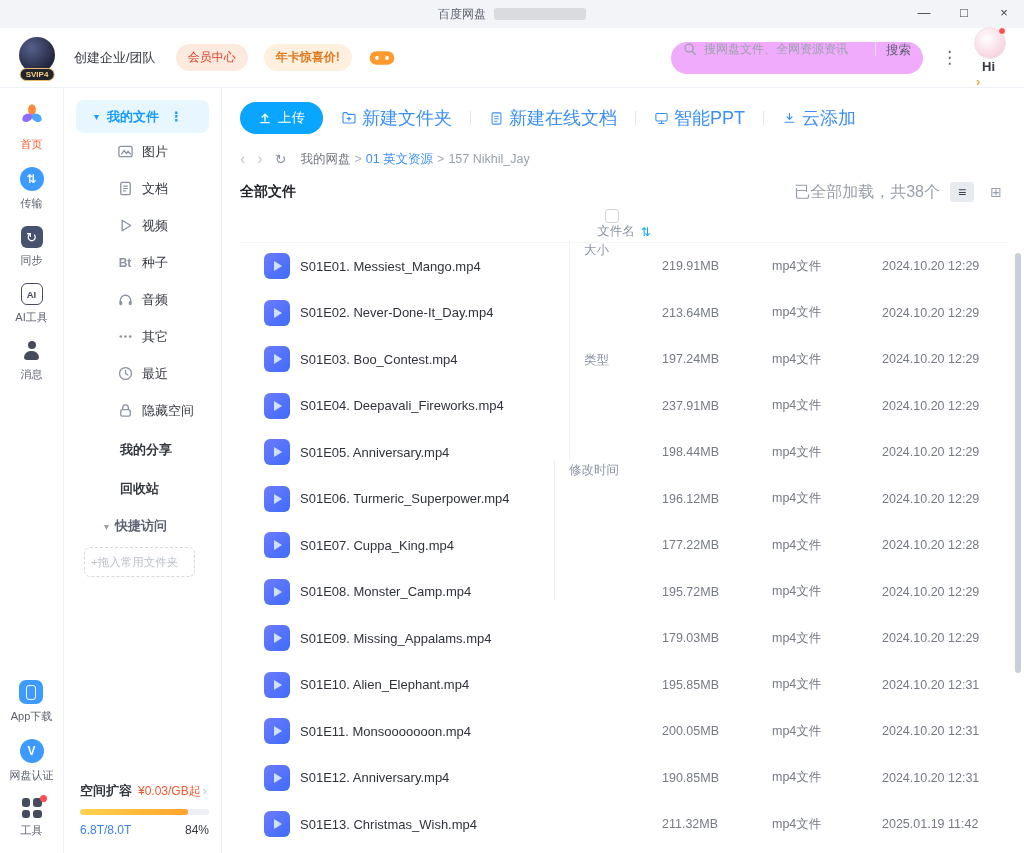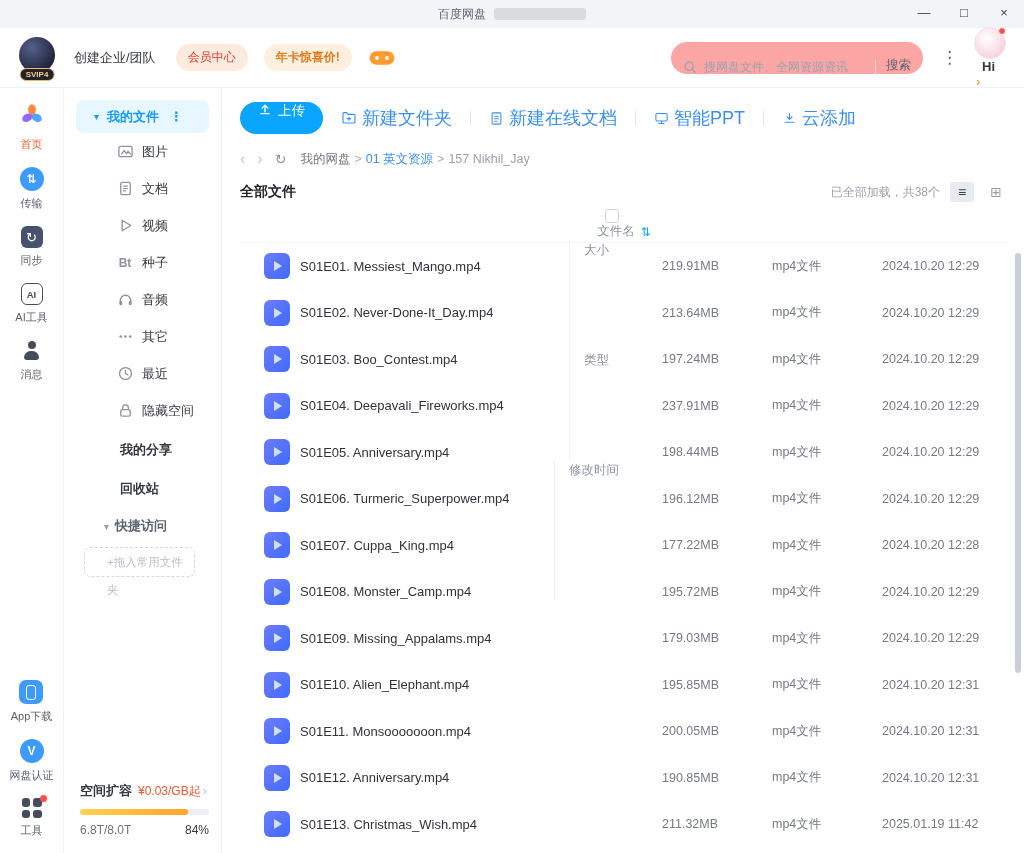--- a/index.html
+++ b/index.html
@@ -25,22 +25,22 @@
                  background:radial-gradient(circle at 35% 30%, #55608c, #23263e 70%); }
   .logo-badge { position:absolute; left:50%; transform:translateX(-50%); bottom:0;
                 background:#23242b; color:#f6cf85; font-size:8px; font-weight:bold;
                 padding:1px 5px; border-radius:8px; border:1px solid #e8bd6a; white-space:nowrap; }
   .nav-text { font-size:13px; color:#34383f; margin-right:20px; cursor:pointer; }
   .pill { font-size:12px; padding:5px 12px; border-radius:14px; margin-right:16px; cursor:pointer; }
   .pill-red { background:#fdeade; color:#d9422a; font-weight:normal; }
   .pill-orange { background:#fdf0de; color:#e07a1f; font-weight:bold; }
   .gamepad { display:flex; align-items:center; cursor:pointer; }
   .header-right { margin-left:auto; display:flex; align-items:center; }
-  .searchbox { width:252px; height:32px; background:#fca5a5; border-radius:16px;
-               display:flex; align-items:flex-end; padding:0 12px; }
+  .searchbox { width:252px; height:32px; background:#f0abfc; border-radius:16px;
+               display:flex; align-items:flex-start; padding:0 12px; }
   .searchbox input { border:none; outline:none; background:transparent; flex:1;
                      font-size:12px; color:#333; min-width:0;
                      font-family:"Liberation Sans","DejaVu Sans",sans-serif; }
   .searchbox input::placeholder { color:#9aa3ad; }
   .search-div { width:1px; height:14px; background:#dde1e6; margin:0 10px; }
   .search-btn { font-size:12.5px; color:#5d6370; cursor:pointer; white-space:nowrap; }
   .kebab { font-size:17px; color:#5d6370; margin:0 16px 0 18px; cursor:pointer; }
   .user-wrap { display:flex; align-items:flex-start; cursor:pointer; position:relative;flex-direction:column; }
   .avatar { width:32px; height:32px; border-radius:50%; background:radial-gradient(circle at 40% 35%, #ffffff, #f7d3de 75%);
             border:1px solid #f0e2e7; }
@@ -91,53 +91,53 @@
   .cat { height:37px; display:flex; align-items:center; padding-left:52px; cursor:pointer; color:#34383f; }
   .cat .cicon { width:18px; height:18px; margin-right:8px; display:flex; align-items:center;
                 justify-content:center; color:#8b93a3; flex:0 0 18px; }
   .bt-txt { font-size:12px; font-weight:bold; color:#8b93a3; }
   .section-link { height:37px; display:flex; align-items:center; padding-left:56px; color:#34383f;
                   font-weight:bold; cursor:pointer; margin-top:2px; }
   .quick { height:34px; display:flex; align-items:center; padding-left:40px; color:#5c6270;
            cursor:pointer; margin-top:2px; font-weight:bold; }
   .quick .caret { font-size:10px; color:#9aa0ab; margin-right:6px; }
   .drop-box { margin:4px 26px 0 20px; border:1px dashed #d4d9e0; border-radius:6px; height:30px;
-              line-height:28px; color:#b9bfc9; font-size:11.5px; padding-left:22px; cursor:pointer; }
+              line-height:28px; color:#b9bfc9; font-size:11.5px; padding-left:6px; cursor:pointer; }
   .storage { position:absolute; left:16px; right:12px; bottom:16px; }
   .storage-row1 { display:flex; align-items:center; }
   .expand-label { font-size:13px; font-weight:bold; color:#34383f; }
   .expand-price { font-size:12px; color:#f5562e; margin-left:6px; }
   .expand-arrow { font-size:12px; color:#c3c9d2; margin-left:2px; }
   .bar { height:6px; border-radius:3px; background:#eceff3; margin:9px 0 8px; overflow:hidden; }
   .bar-fill { height:100%; border-radius:3px; background:linear-gradient(90deg,#ffd34e,#ffa32b); }
   .storage-row2 { display:flex; align-items:center; justify-content:space-between; }
-  .usage { font-size:12px; color:#737373; }
+  .usage { font-size:12px; color:#3b82f6; }
   .percent { font-size:12px; color:#34383f; }
 
   
   .main { flex:1; position:relative; background:#fff; min-width:0; }
   .toolbar { height:34px; margin:13px 16px 0 18px; display:flex; align-items:center; }
   .upload-btn { height:32px; border:none; background:#0aa5ff; color:#fff; border-radius:16px;
-                padding:0 18px; font-size:13.5px; display:flex; align-items:flex-start; gap:6px;
+                padding:0 18px; font-size:13.5px; display:flex; align-items:center; gap:6px;
                 cursor:pointer; font-family:inherit; }
   .tool-link { display:flex; align-items:center; gap:5px; color:#3a8ff6; font-size:18px;
                margin-left:18px; cursor:pointer; white-space:nowrap; }
   .vdiv { width:1px; height:14px; background:#dfe5ec; margin-left:18px; }
   .breadcrumb-row { height:28px; margin:10px 16px 0 18px; display:flex; align-items:center;
                     font-size:12.5px; }
   .bc-arrow { font-size:16px; color:#c3c9d2; margin-right:12px; cursor:pointer; line-height:1; }
   .bc-refresh { font-size:14px; color:#8b93a3; margin-right:14px; cursor:pointer; line-height:1; }
   .bc-root { color:#71767f; cursor:pointer; }
   .bc-sep { color:#a9aeb8; margin:0 4px; }
   .bc-parent { color:#3a8ff6; cursor:pointer; }
   .bc-current { color:#9aa0ab; }
   .list-title-row { height:30px; margin:4px 16px 0 18px; display:flex; align-items:center; }
   .list-title { font-size:14px; font-weight:bold; color:#22252b; }
   .lt-right { margin-left:auto; display:flex; align-items:center; gap:10px; }
-  .load-status { font-size:12px; color:#9aa0ab; }
+  .load-status { font-size:16px; color:#9aa0ab; }
   .view-btn { width:24px; height:20px; display:flex; align-items:center; justify-content:center;
               border-radius:3px; font-size:14px; cursor:pointer; }
   .view-btn.active { background:#e7eaef; color:#3c414b; }
   .view-btn.inactive { color:#9aa0ab; }
 
   .table-head { height:34px; margin:2px 16px 0 18px; display:flex; align-items:center;
                 font-size:12.5px; color:#8b93a3; border-bottom:1px solid #f3f5f8;flex-direction:column; }
   .checkbox { width:14px; height:14px; border:1.2px solid #cfd4dc; border-radius:3px;
               background:#fff; margin-right:24px; cursor:pointer; flex:0 0 14px; }
   .col-name { flex:1; display:flex; align-items:center; min-width:0; }

